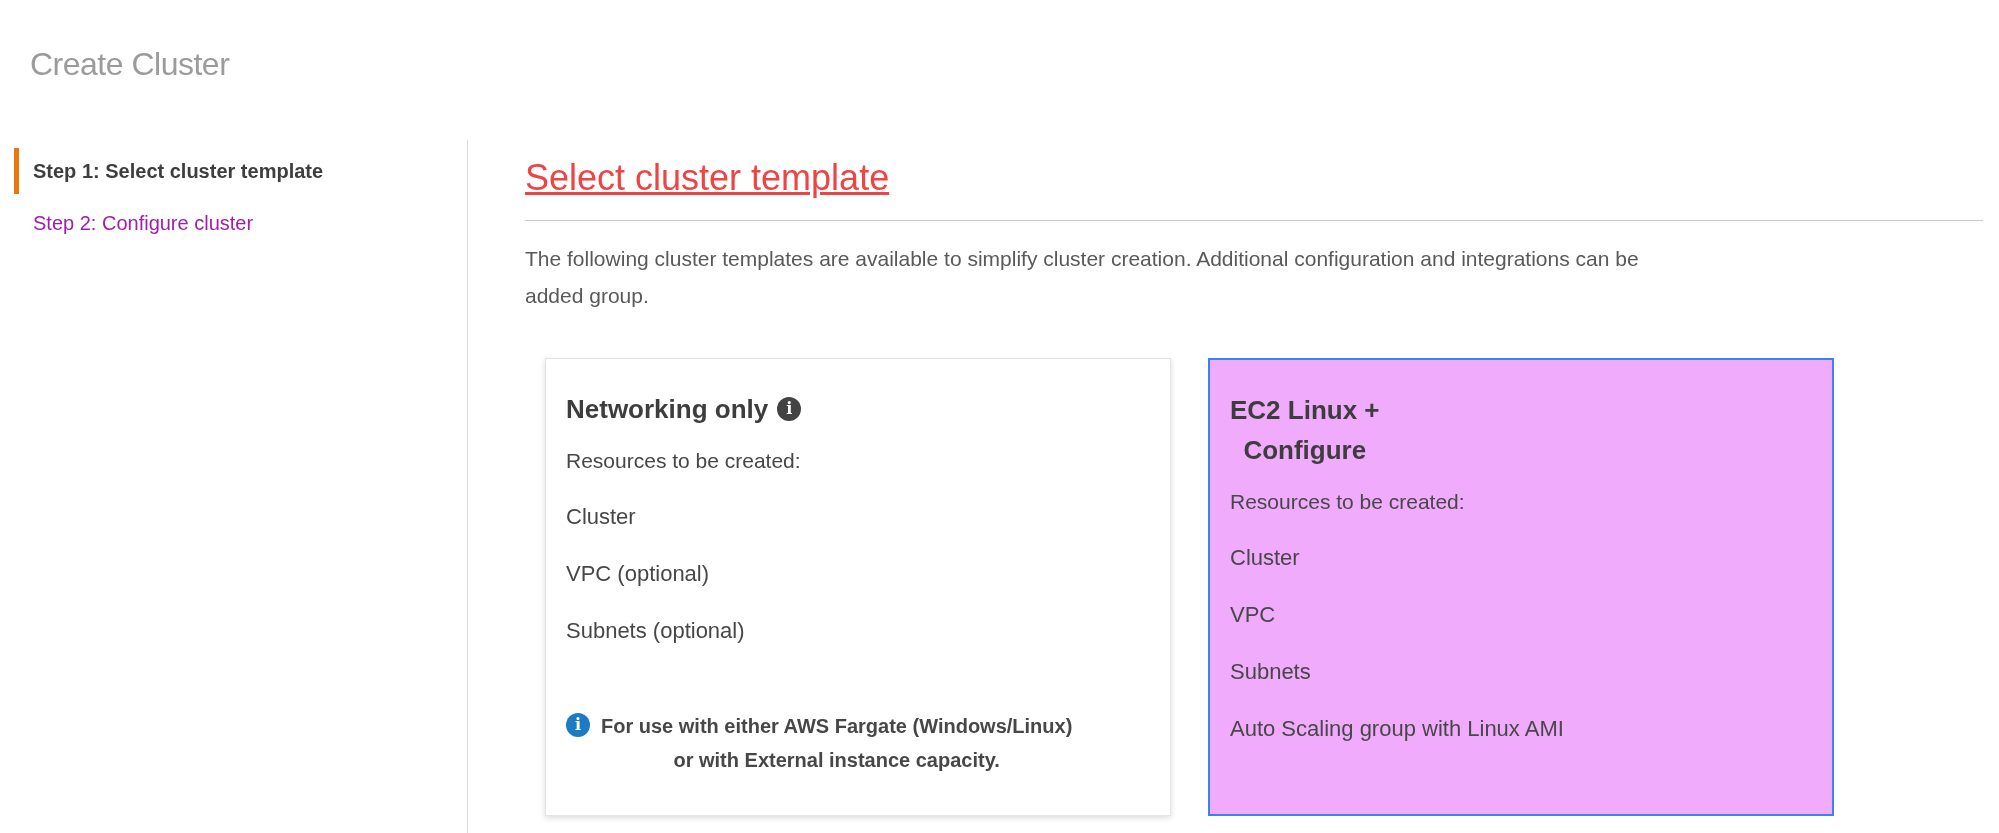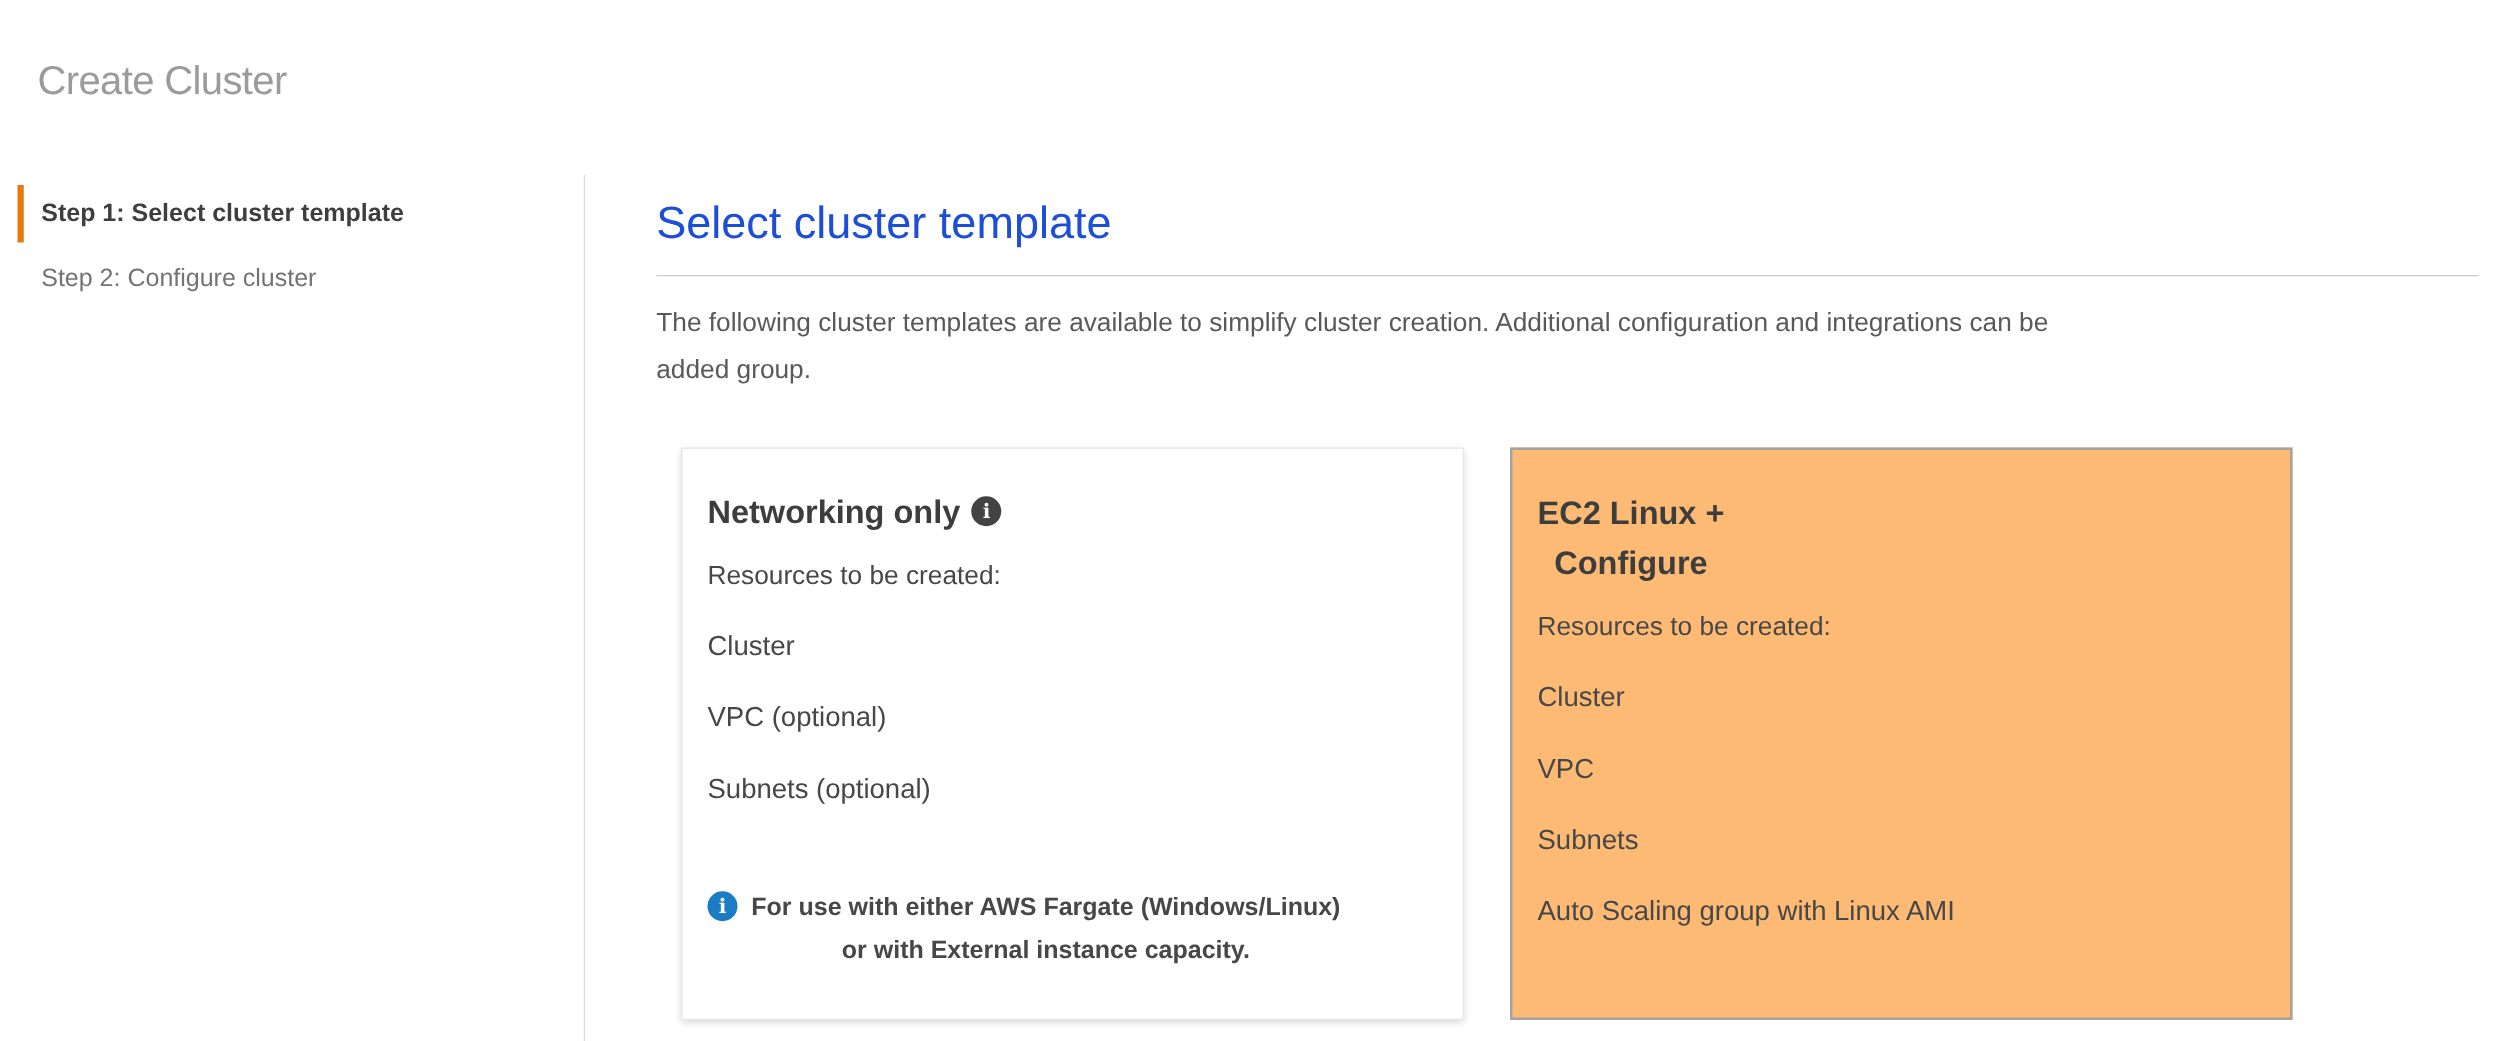--- a/index.html
+++ b/index.html
@@ -22,45 +22,45 @@
     border-right: 1px solid #d9d9d9;
     padding-top: 8px;
   }
   .step {
     font-size: 20px; line-height: 24px;
     padding: 11px 10px 11px 14px;
     border-left: 5px solid transparent;
     margin-left: 14px;
   }
   .step.active { border-left-color: #e8770d; font-weight: bold; color: #3e3e3e; }
-  .step.future { color: #737373; margin-top: 6px; }
+  .step.future { color: #a21caf; margin-top: 6px; }
 
   .main-panel { flex: 1 1 auto; padding: 17px 16px 0 57px; }
-  .section-heading { font-size: 36px; font-weight: 400; color: #1d4ed8; }
+  .section-heading { font-size: 36px; font-weight: 400; color: #ef4444; text-decoration: underline; }
   .section-rule { border: none; height: 1px; background: #cccccc; margin-top: 21px; }
   .section-desc {
     margin-top: 19px; font-size: 21px; line-height: 37px; color: #595959;
   }
   
   .cards-row { display: flex; gap: 37px; margin: 44px 0 0 20px; }
   .template-card {
     width: 626px; height: 458px;
     display: flex; flex-direction: column; align-items: flex-start;
     text-align: center;
     padding: 30px 20px 38px 20px;
     cursor: pointer;
   }
   .template-card.plain {
     background: #ffffff;
     border: 1px solid #e4e4e4;
     box-shadow: 0 2px 6px rgba(0,0,0,0.14);
   }
   .template-card.selected {
-    background: #fdba74;
-    border: 2px solid #a3a3a3;
+    background: #f0abfc;
+    border: 2px solid #3b82f6;
   }
   .card-title {
     font-size: 26px; font-weight: bold; color: #3d3d3d; line-height: 40px;
   }
   .res-heading {
     margin-top: 20px; font-size: 21px; color: #474747;
   }
   .res-item { margin-top: 31px; font-size: 22px; color: #474747; }
   
   .info-icon {

